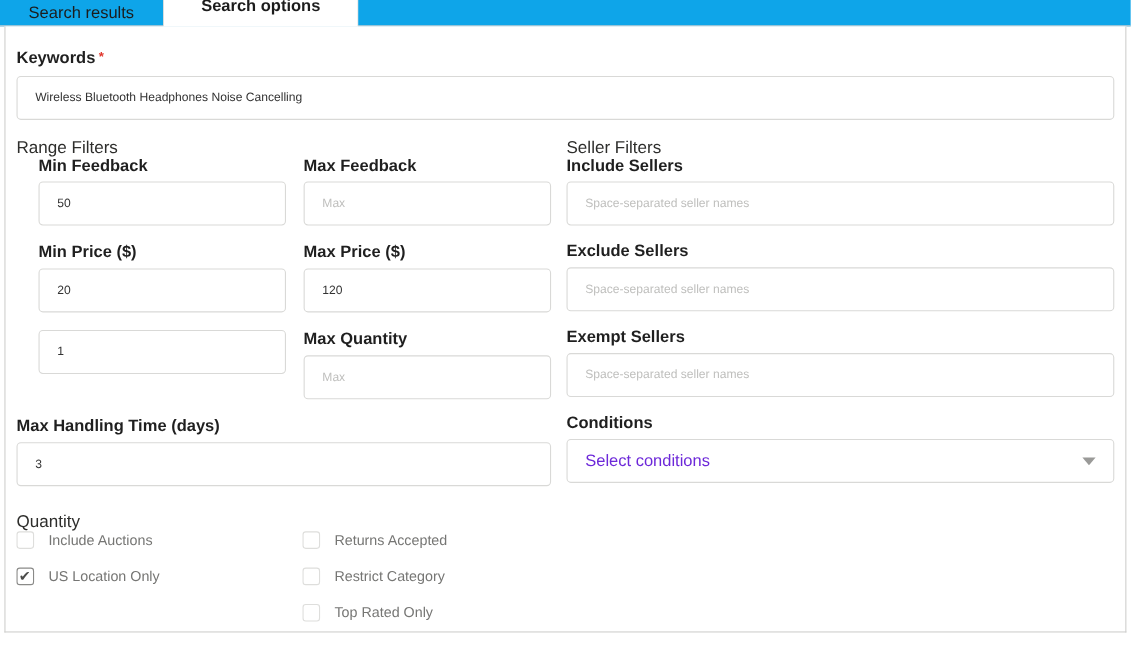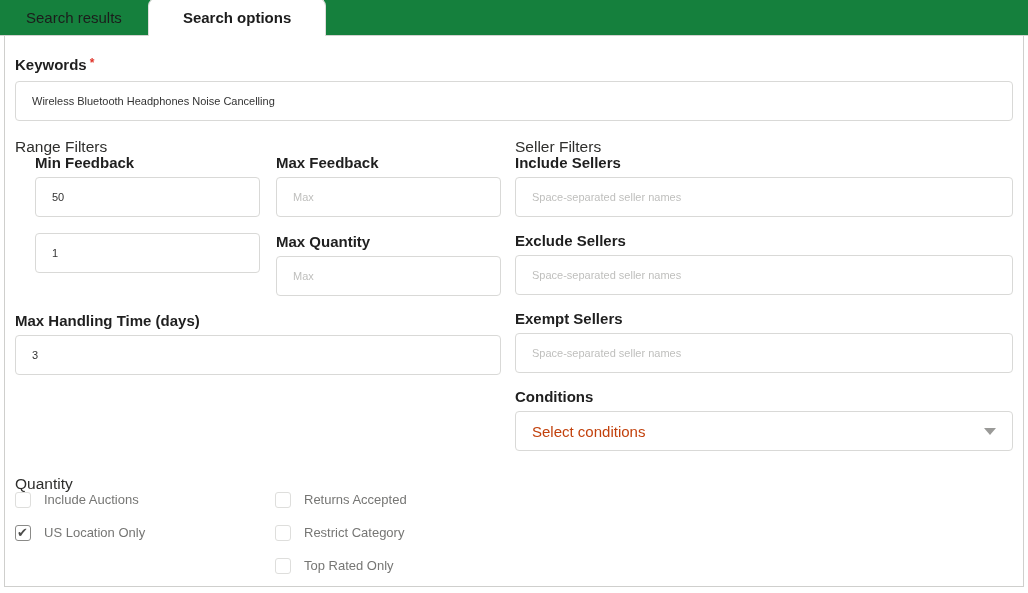--- a/index.html
+++ b/index.html
@@ -1,20 +1,20 @@
 <!DOCTYPE html>
 <html><head>
 <meta charset="utf-8">
 <style>
   * { margin:0; padding:0; box-sizing:border-box; }
   html,body { width:1028px; height:593px; background:#fff;
     font-family:"Liberation Sans","DejaVu Sans",sans-serif; overflow:hidden; }
 
   
-  .tabbar { display:flex; height:36px; background:#15803d;
+  .tabbar { display:flex; height:24px; background:#0ea5e9;
     border-bottom:1px solid #d2d2d0; }
   .tab { padding:0 26px; display:flex; align-items:center;
     font-size:15px; color:#1c1c1c; cursor:pointer; white-space:nowrap; }
   .tab.active { background:#fff; font-weight:700;
     border:1px solid #dddddb; border-bottom:none;
     border-radius:8px 8px 0 0; align-self:flex-end; height:38px;
     margin-bottom:-1px; position:relative; z-index:2; padding:0 34px; }
 
   
   .panel { margin:0 4px; border:1px solid #cfcfcd; border-top:none;
@@ -40,21 +40,21 @@
   .field { margin-bottom:16px; }
   .field .flabel { margin-bottom:6px; margin-top:1px; }
   .w235 { width:235px; }
   .wfull { width:486px; }
   .w498 { width:498px; }
 
   
   .select { height:40px; border:1px solid #d9d9d7; border-radius:4px;
     display:flex; align-items:center; justify-content:space-between;
     padding:0 16px; cursor:pointer; background:#fff; }
-  .select .sel-ph { font-size:15px; color:#c2410c; }
+  .select .sel-ph { font-size:15px; color:#6d28d9; }
   .caret { width:0; height:0; border-left:6px solid transparent;
     border-right:6px solid transparent; border-top:7px solid #9a9a98; }
 
   
   .options { margin-top:9px; }
   .opt-cols { display:flex; margin-top:1px; }
   .opt-col1 { width:260px; }
   .opt-row { display:flex; align-items:flex-start; height:33px;
     color:#767674; font-size:13px; cursor:pointer; }
   .cb { width:16px; height:16px; border:1px solid #dededc; border-radius:3px;
@@ -87,20 +87,30 @@
         <div class="field w235">
           <div class="flabel">Min Feedback</div>
           <input class="tinput" type="text" value="50" style="">
         </div>
         <div class="field w235">
           <div class="flabel">Max Feedback</div>
           <input class="tinput" type="text" placeholder="Max" style="">
         </div>
       </div>
 
+      <div class="frow">
+        <div class="field w235">
+          <div class="flabel">Min Price ($)</div>
+          <input class="tinput" type="text" value="20" style="">
+        </div>
+        <div class="field w235">
+          <div class="flabel">Max Price ($)</div>
+          <input class="tinput" type="text" value="120" style="">
+        </div>
+      </div>
 
       <div class="frow">
         <div class="field w235">
           <input class="tinput" type="text" value="1" style="">
         </div>
         <div class="field w235">
           <div class="flabel">Max Quantity</div>
           <input class="tinput" type="text" placeholder="Max" style="">
         </div>
       </div>

